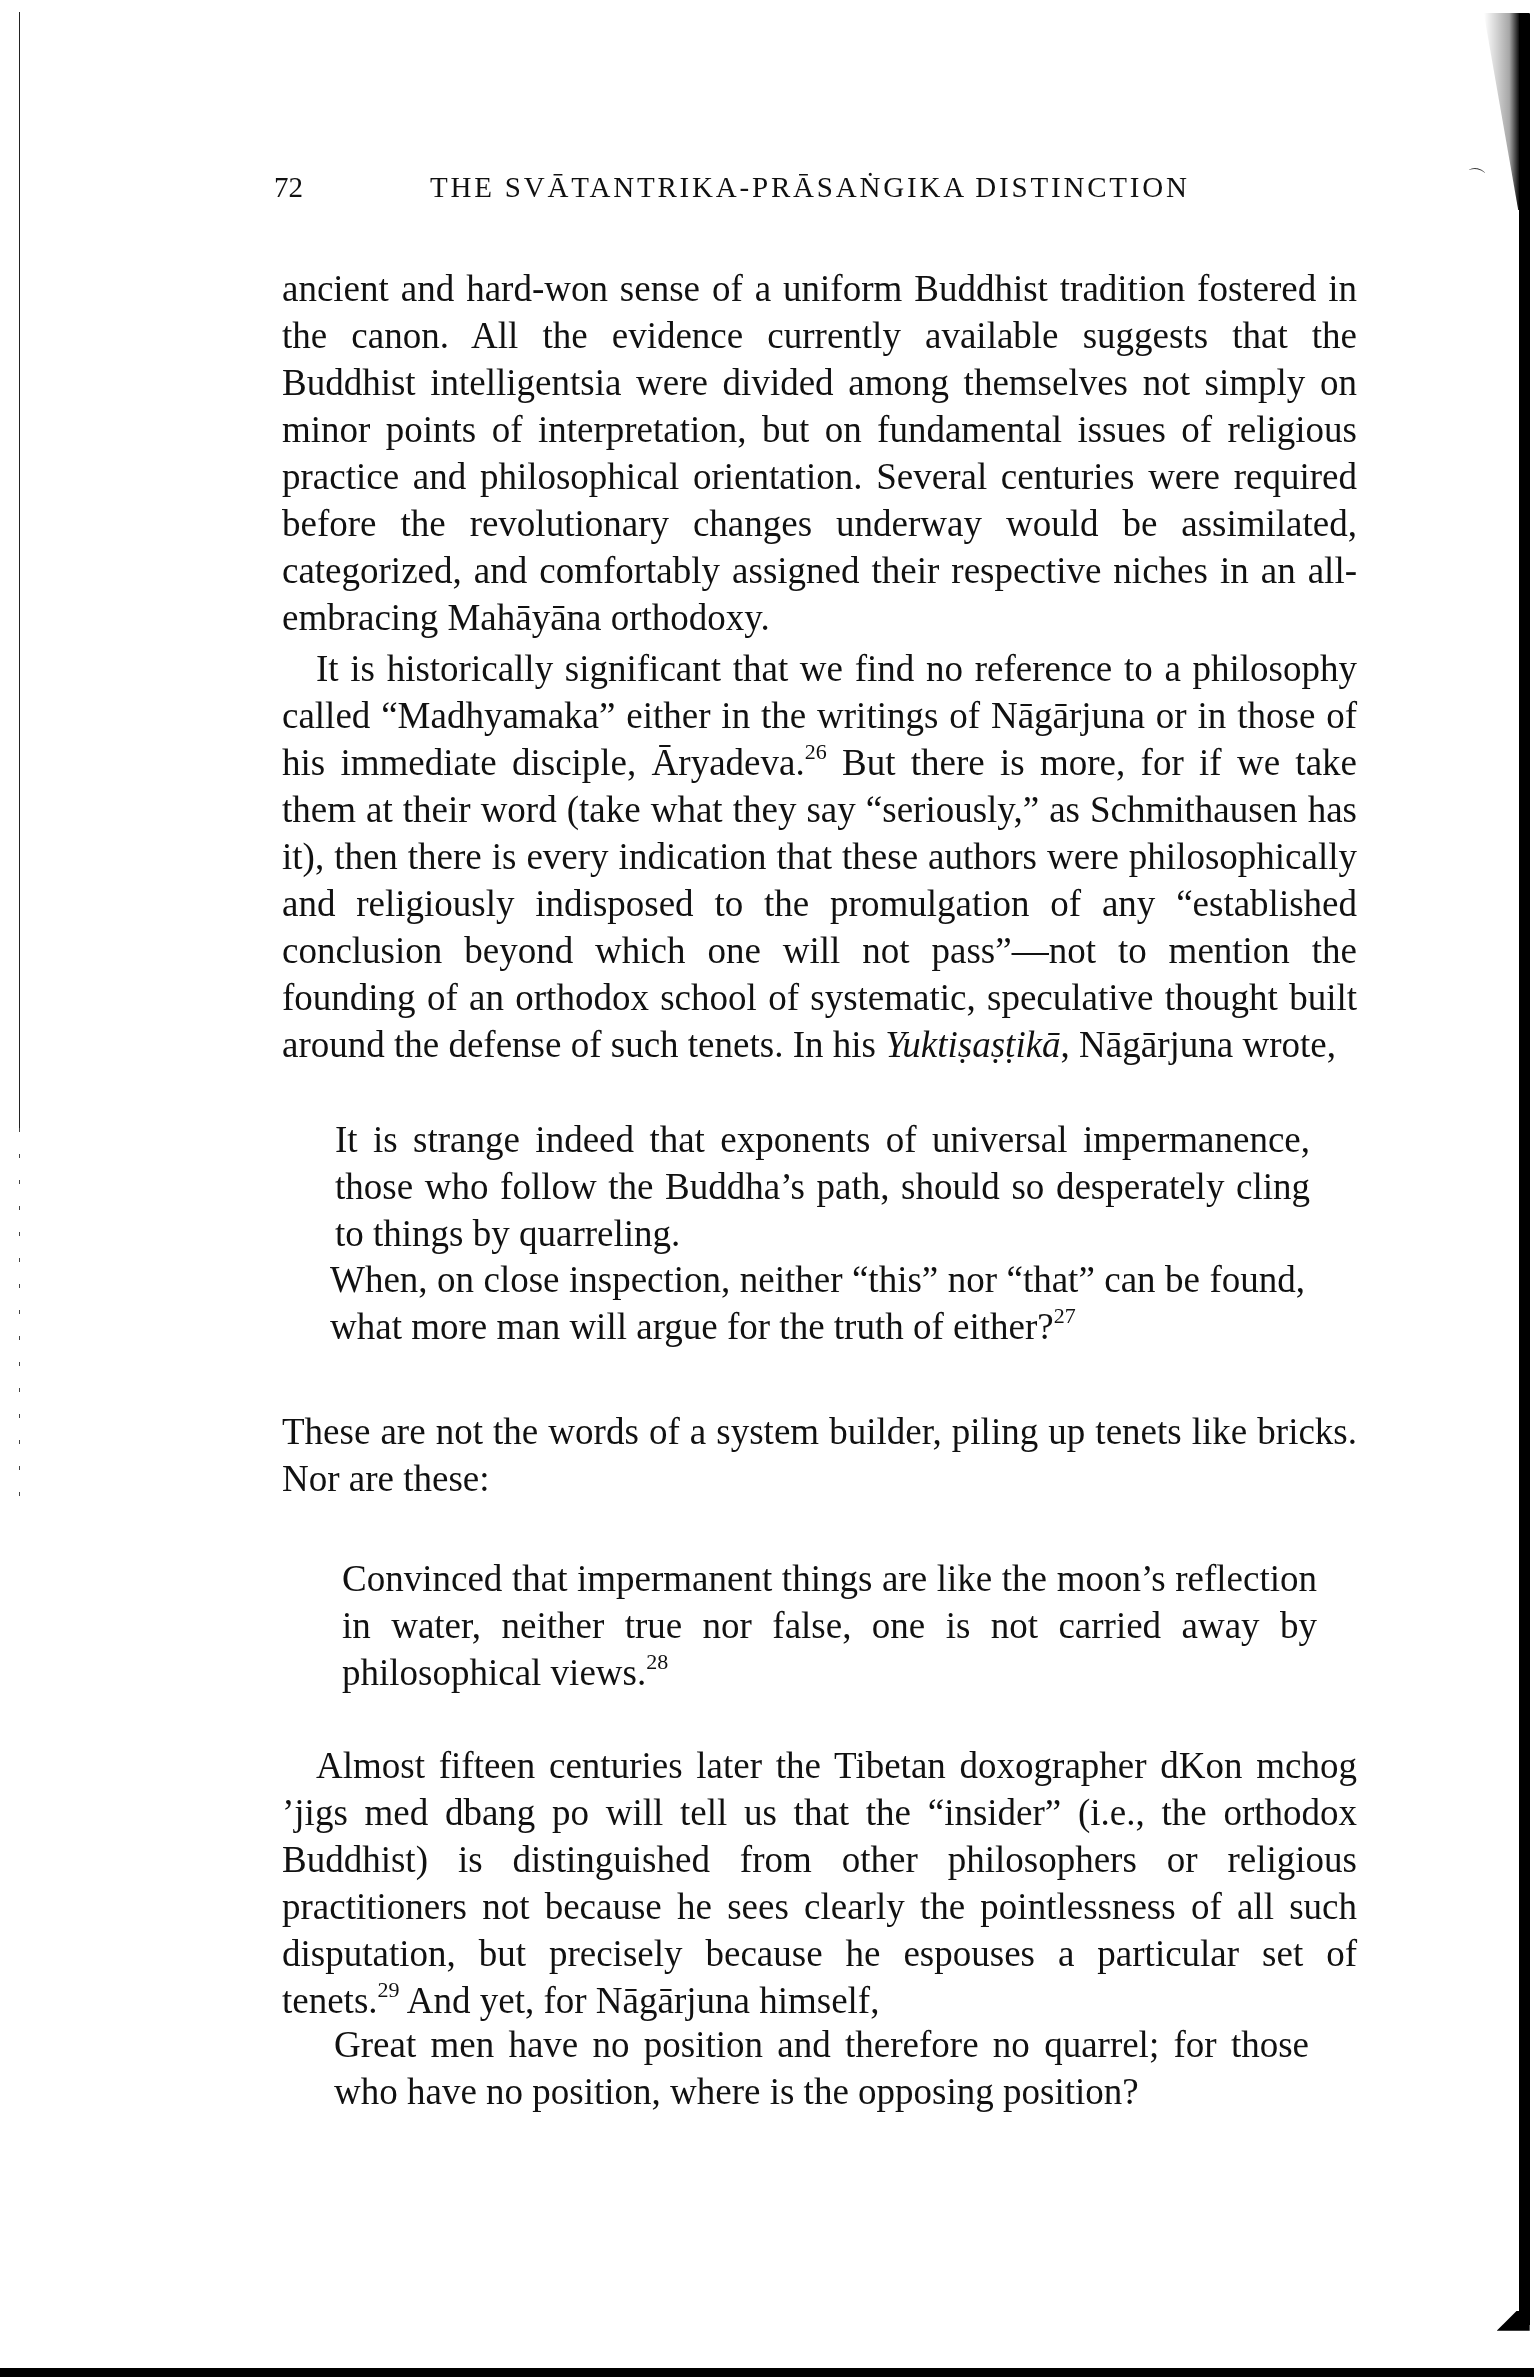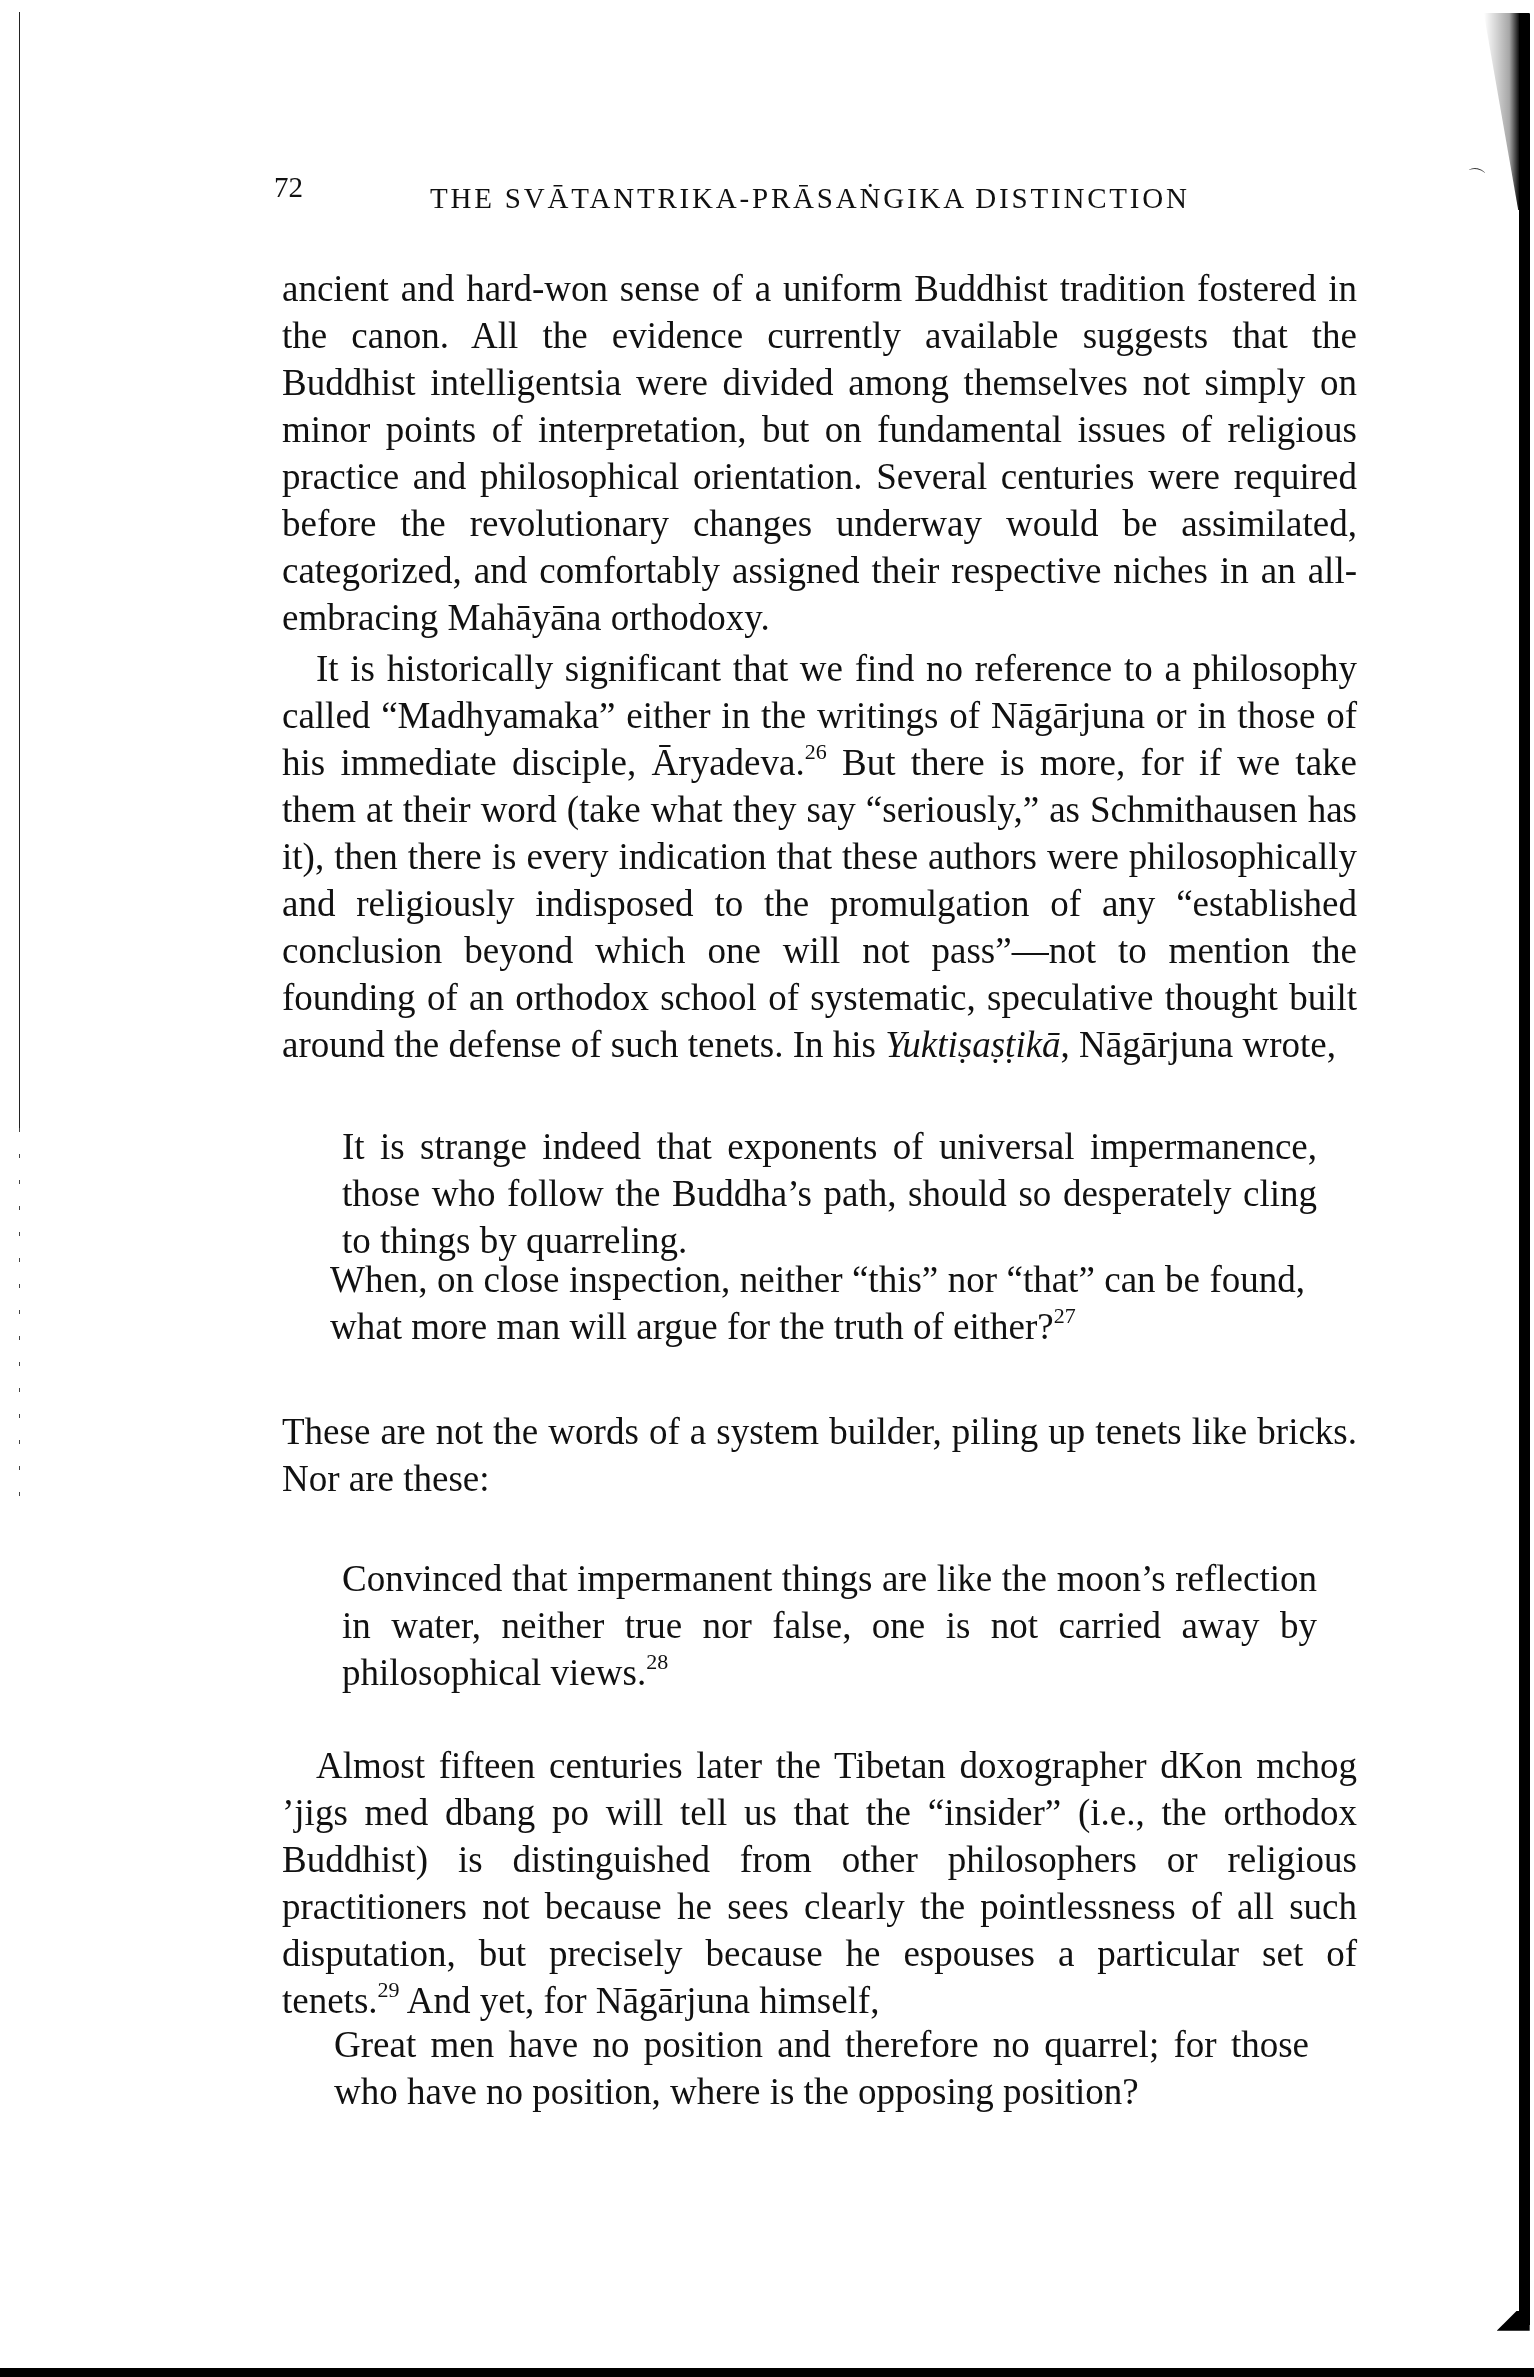--- a/index.html
+++ b/index.html
@@ -14,21 +14,21 @@
                      clip-path: polygon(100% 0, 0 0, 75% 100%, 100% 100%); }
     .binding-foot { position: absolute; right: 5.3px; top: 2311px; width: 33px; height: 19.7px; background: #000;
                     clip-path: polygon(60% 0, 100% 0, 100% 100%, 0 100%); }
     .bottom-bar { position: absolute; left: 0; top: 2368px; width: 1535px; height: 9.2px; background: #000; }
     .stray-mark { position: absolute; right: 49px; top: 164px; font-size: 19.7px; color: #333;
                   font-family: "DejaVu Sans", sans-serif; transform: rotate(10deg); }
 
     .running-head { position: absolute; top: 168px; left: 274px; width: 1116px; height: 39px;
                     font-size: 29px; line-height: 39px; }
     .page-number { position: absolute; left: 0; top: 0; }
-    .head-title { position: absolute; left: 156px; top: 11px; letter-spacing: 2.8px; }
+    .head-title { position: absolute; left: 156px; top: 0; letter-spacing: 2.8px; }
 
     .text { position: absolute; left: 274px; width: 1091px; font-size: 37px; line-height: 47px;
             text-align: justify; }
     .text p { margin: 8px; }
     .indent { text-indent: 34px; }
     .quote { position: absolute; left: 330px; width: 975px; font-size: 37px; line-height: 47px;
              text-align: justify; }
     .quote p { margin: 0; }
     .last-left { text-align-last: left; }
     sup { font-size: 22px; line-height: 0; vertical-align: 15.8px; }
@@ -60,21 +60,21 @@
 </header>
 
 <div class="text" id="p1">
   <p>ancient and hard-won sense of a uniform Buddhist tradition fostered in the canon. All the evidence currently available suggests that the Buddhist intelligentsia were divided among themselves not simply on minor points of interpretation, but on fundamental issues of religious practice and philosophical orientation. Several centuries were required before the revolutionary changes underway would be assimilated, categorized, and comfortably assigned their respective niches in an all-embracing Mahāyāna orthodoxy.</p>
 </div>
 
 <div class="text" id="p2">
   <p class="indent last-left"><span>It is historically significant that we find no reference to a philosophy called “Madhyamaka” either in the writings of Nāgārjuna or in those of his immediate disciple, Āryadeva.</span><sup>26</sup><span> But there is more, for if we take them at their word (take what they say “seriously,” as Schmithausen has it), then there is every indication that these authors were philosophically and religiously indisposed to the promulgation of any “established conclusion beyond which one will not pass”—not to mention the founding of an orthodox school of systematic, speculative thought built around the defense of such tenets. In his </span><em>Yuktiṣaṣṭikā</em><span>, Nāgārjuna wrote,</span></p>
 </div>
 
-<blockquote class="quote" id="q1" style="margin:12px">
+<blockquote class="quote" id="q1" style="margin:5px">
   <p class="last-left">It is strange indeed that exponents of universal impermanence, those who follow the Buddha’s path, should so desperately cling to things by quarreling.</p>
 </blockquote>
 
 <blockquote class="quote" id="q1b" style="margin:0">
   <p class="last-left"><span>When, on close inspection, neither “this” nor “that” can be found, what more man will argue for the truth of either?</span><sup>27</sup></p>
 </blockquote>
 
 <div class="text" id="p3">
   <p class="last-left">These are not the words of a system builder, piling up tenets like bricks. Nor are these:</p>
 </div>

